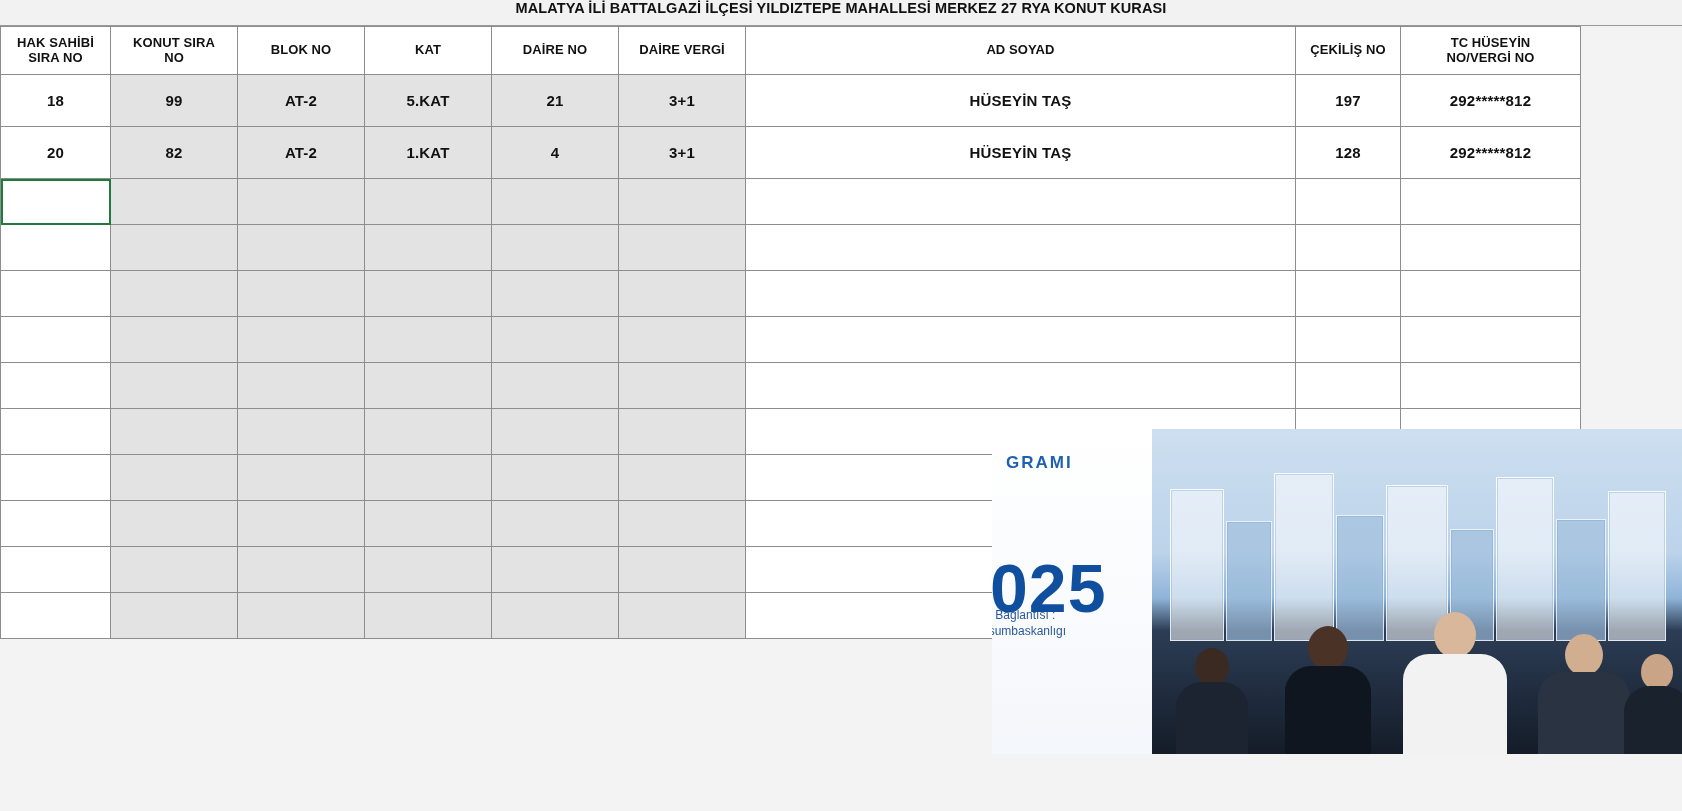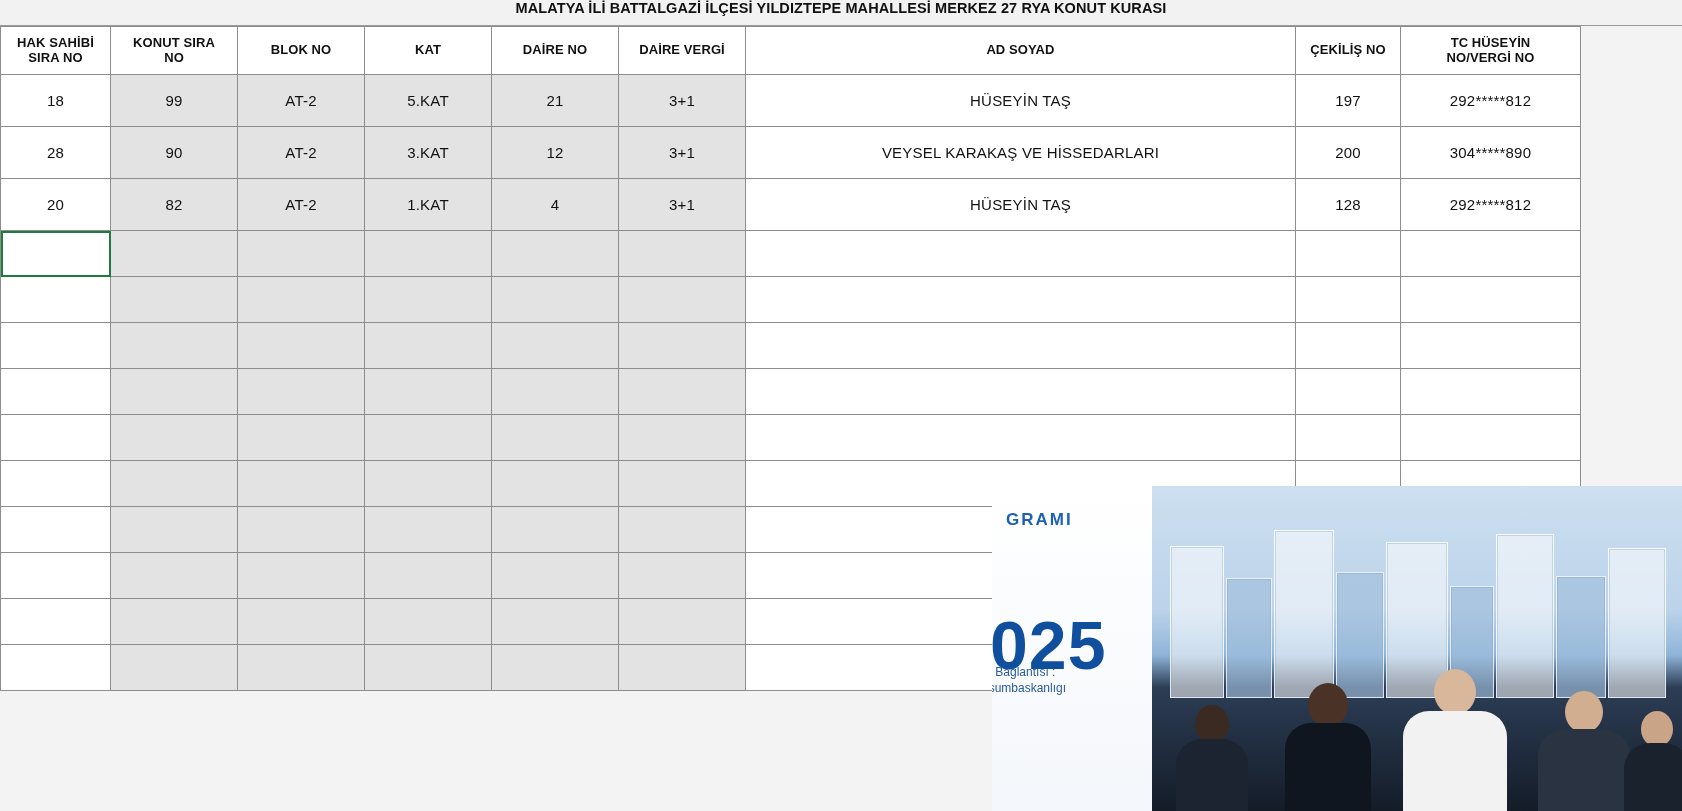--- a/index.html
+++ b/index.html
@@ -64,21 +64,21 @@
     font-size: 12.5px;
     line-height: 1.15;
     letter-spacing: 0.1px;
   }
   thead th .sub {
     display: block;
   }
 
   tbody tr.datarow td {
     height: 51px;
-    font-weight: normal;
+    font-weight: bold;
     font-size: 15px;
     letter-spacing: 0.2px;
   }
   tbody tr.emptyrow td {
     height: 45px;
   }
 
   
   .c-shade { background: #e3e3e3; }
   .c-white { background: #ffffff; }
@@ -99,21 +99,21 @@
     outline: 2px solid #1f7a3d;
     outline-offset: -2px;
   }
 
   
   #video-overlay {
     position: absolute;
     right: 0;
     bottom: 0;
     width: 690px;
-    height: 325px;
+    height: 382px;
     overflow: hidden;
   }
   .slide-panel {
     position: absolute;
     left: 0;
     top: 0;
     width: 160px;
     height: 325px;
     background: linear-gradient(180deg, #ffffff 0%, #f4f7fb 100%);
     border-right: 1px solid #dde4ec;
@@ -244,31 +244,20 @@
           <td class="c-shade">99</td>
           <td class="c-shade">AT-2</td>
           <td class="c-shade">5.KAT</td>
           <td class="c-shade">21</td>
           <td class="c-shade">3+1</td>
           <td class="c-white">HÜSEYİN TAŞ</td>
           <td class="c-white">197</td>
           <td class="c-white">292*****812</td>
         </tr>
         <tr class="datarow">
-          <td class="c-white">28</td>
-          <td class="c-shade">90</td>
-          <td class="c-shade">AT-2</td>
-          <td class="c-shade">3.KAT</td>
-          <td class="c-shade">12</td>
-          <td class="c-shade">3+1</td>
-          <td class="c-white">VEYSEL KARAKAŞ VE HİSSEDARLARI</td>
-          <td class="c-white">200</td>
-          <td class="c-white">304*****890</td>
-        </tr>
-        <tr class="datarow">
           <td class="c-white">20</td>
           <td class="c-shade">82</td>
           <td class="c-shade">AT-2</td>
           <td class="c-shade">1.KAT</td>
           <td class="c-shade">4</td>
           <td class="c-shade">3+1</td>
           <td class="c-white">HÜSEYİN TAŞ</td>
           <td class="c-white">128</td>
           <td class="c-white">292*****812</td>
         </tr>

